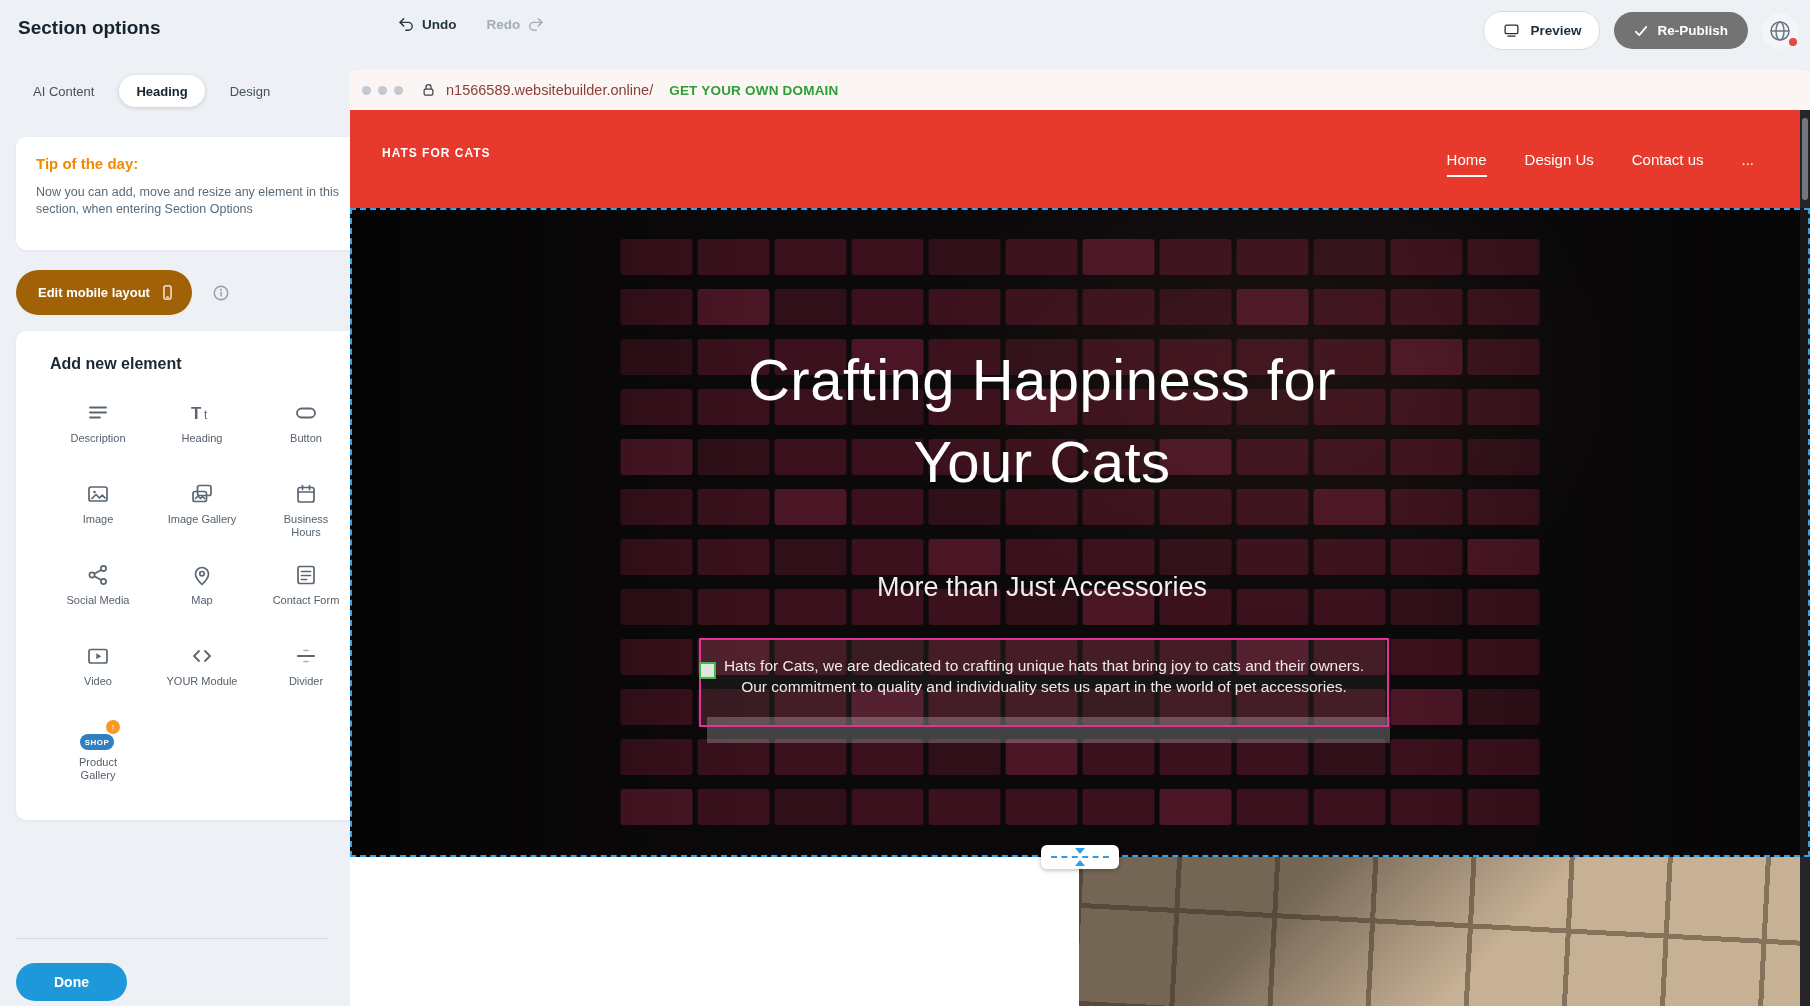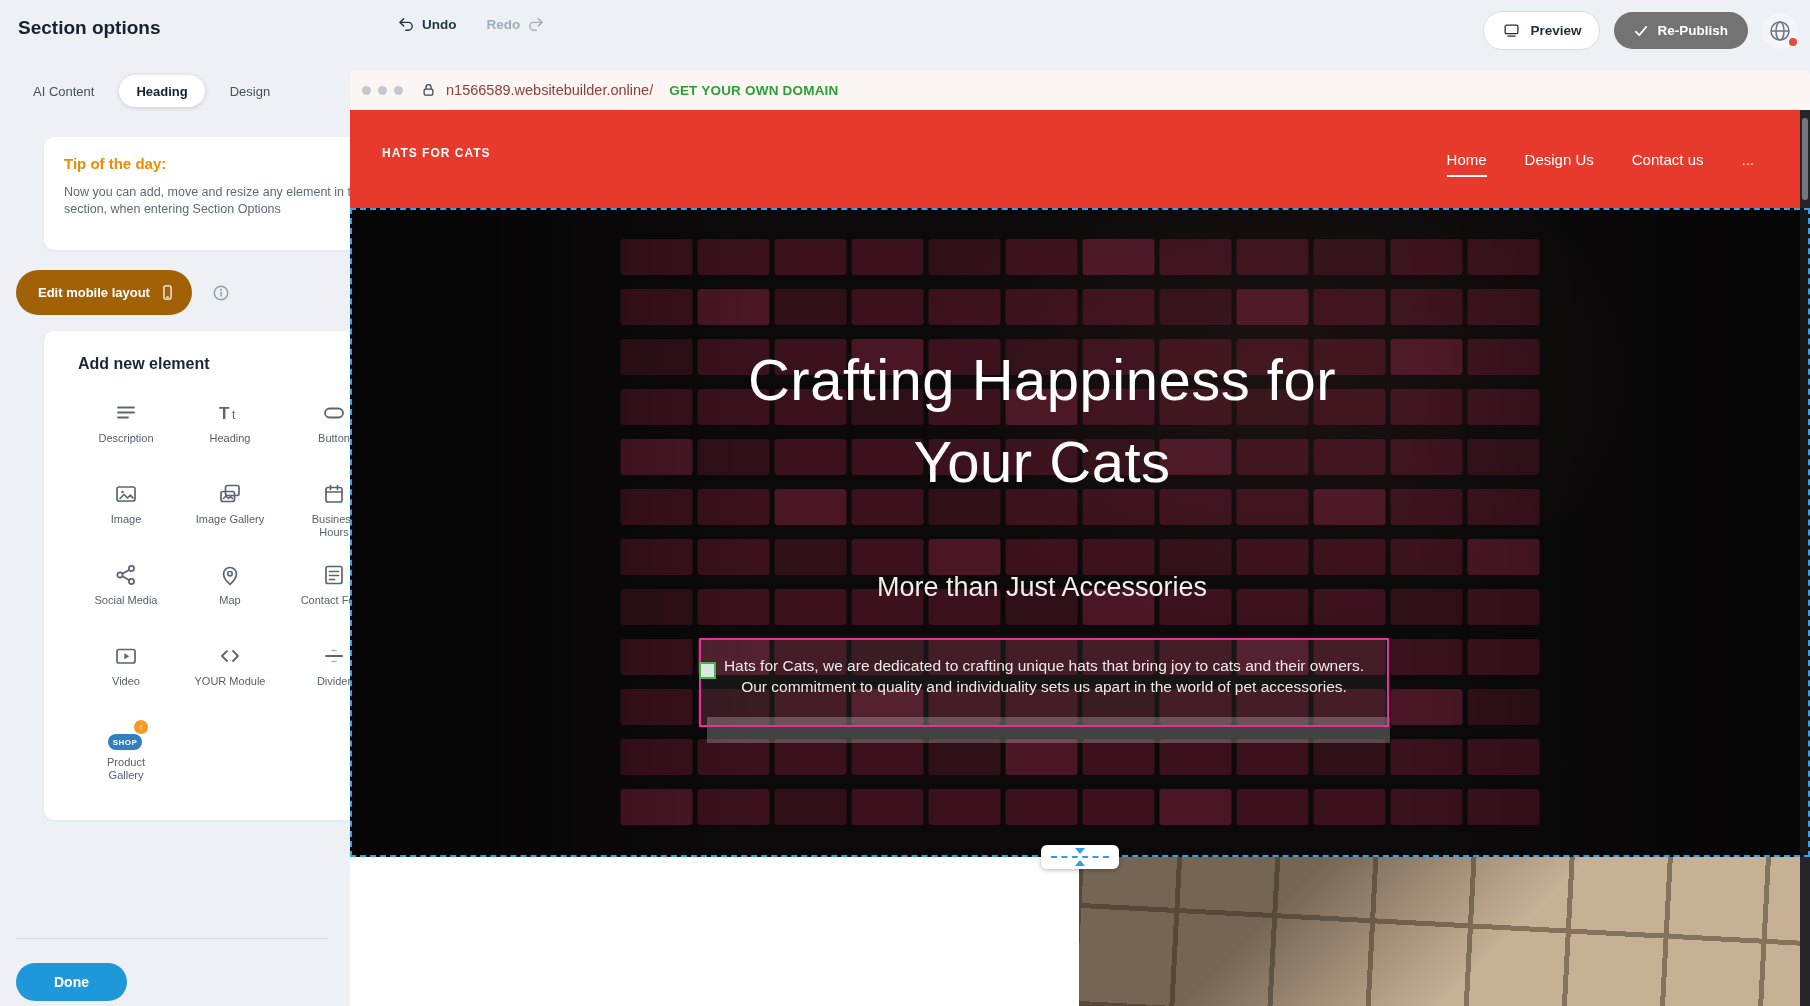--- a/index.html
+++ b/index.html
@@ -22,21 +22,21 @@
              align-items:center;justify-content:center;cursor:pointer;}
   .globe-dot{position:absolute;right:1px;bottom:3px;width:8px;height:8px;border-radius:50%;background:#e04b3c;}
 
   
   .sidebar{position:absolute;left:0;top:58px;width:350px;height:948px;background:#edf0f4;}
   .tabs{position:absolute;left:16px;top:17px;display:flex;align-items:center;gap:8px;}
   .tab{height:32px;display:flex;align-items:center;padding:0 17px;border-radius:16px;
        font-size:13px;color:#44525e;cursor:pointer;white-space:nowrap;}
   .tab.active{background:#fff;font-weight:bold;color:#16232e;box-shadow:0 1px 4px rgba(20,40,60,.18);}
   .card{position:absolute;left:16px;width:372px;background:#fff;border-radius:10px;
-        box-shadow:0 1px 3px rgba(20,40,60,.06);margin-left:28px;}
+        box-shadow:0 1px 3px rgba(20,40,60,.06);}
   .tip-card{top:79px;height:113px;padding:18px 20px;box-sizing:border-box;}
   .tip-title{font-size:15px;font-weight:bold;color:#f08a00;}
   .tip-body{margin-top:12px;font-size:12.5px;line-height:16.5px;color:#5a6b77;}
   .edit-row{position:absolute;left:16px;top:212px;display:flex;align-items:center;}
   .btn-edit-mobile{width:176px;height:45px;border-radius:23px;background:#a16207;color:#fff;display:flex;
         align-items:center;justify-content:space-between;padding:0 16px 0 22px;box-sizing:border-box;
         font-size:13px;font-weight:bold;cursor:pointer;}
   .info-icon{margin-left:20px;cursor:pointer;}
   .add-card{top:273px;height:489px;padding:24px 0 0 0;box-sizing:border-box;}
   .add-title{font-size:16px;font-weight:bold;color:#1b2733;padding-left:34px;}

